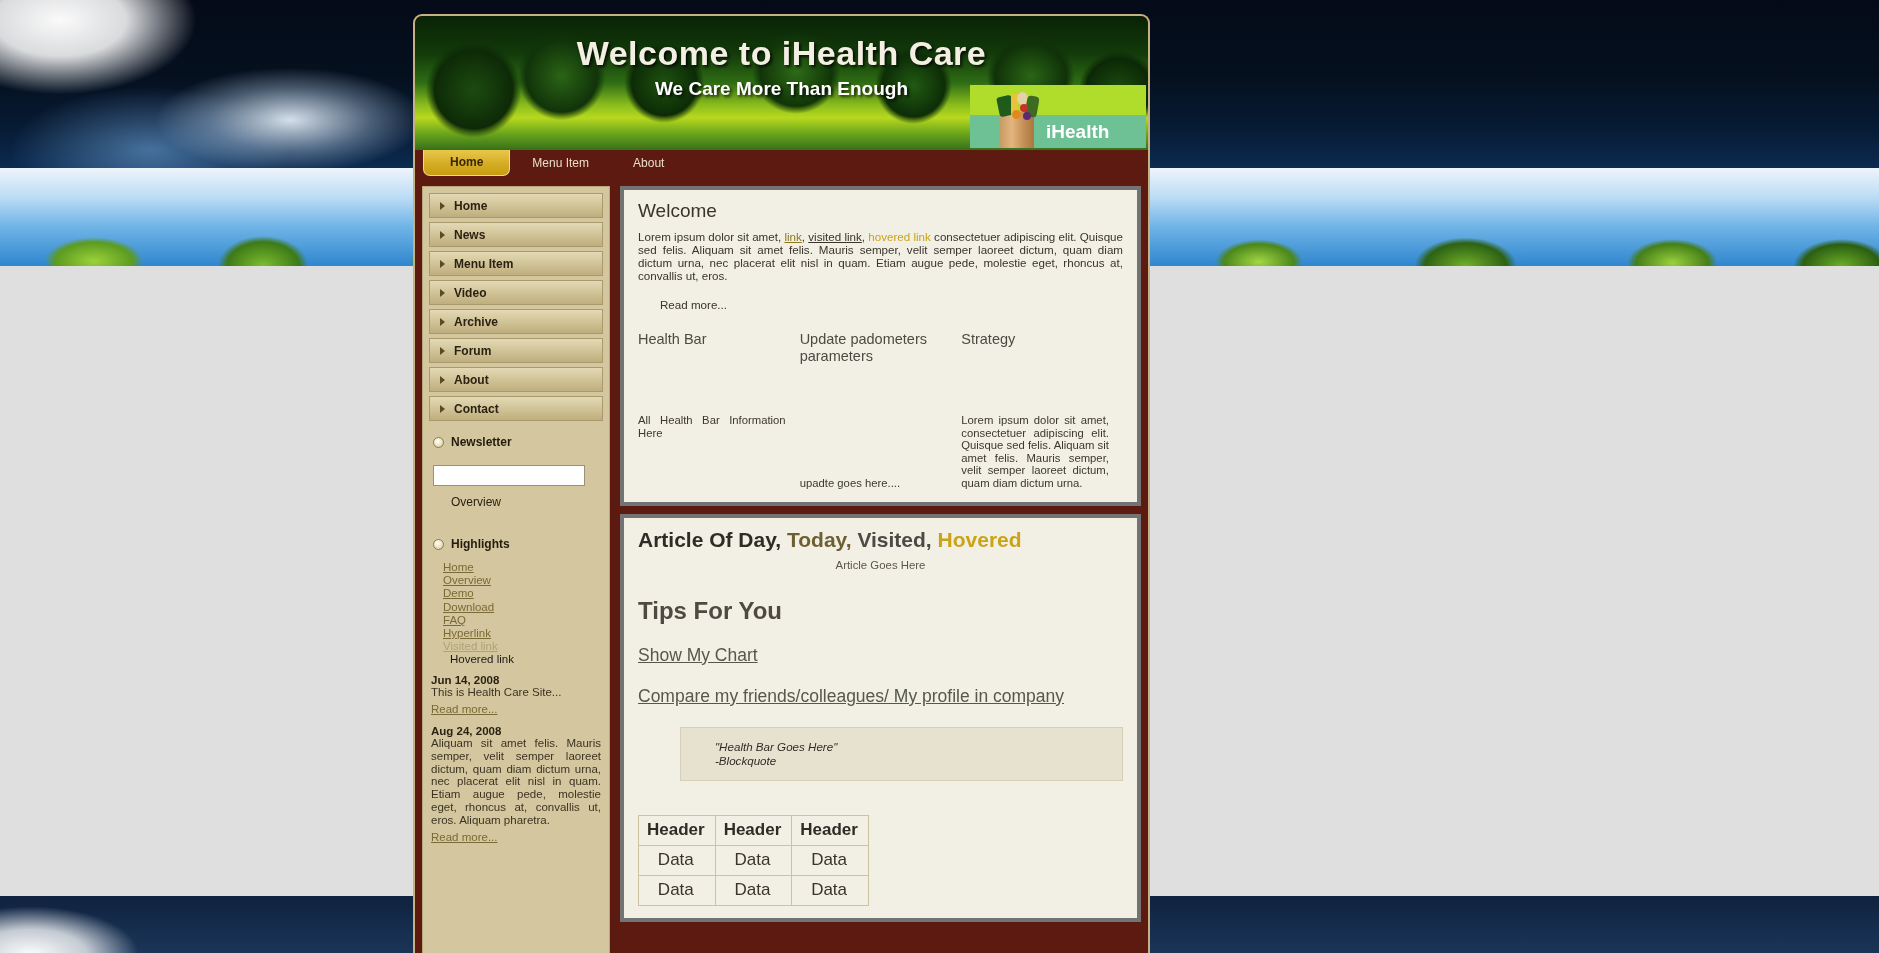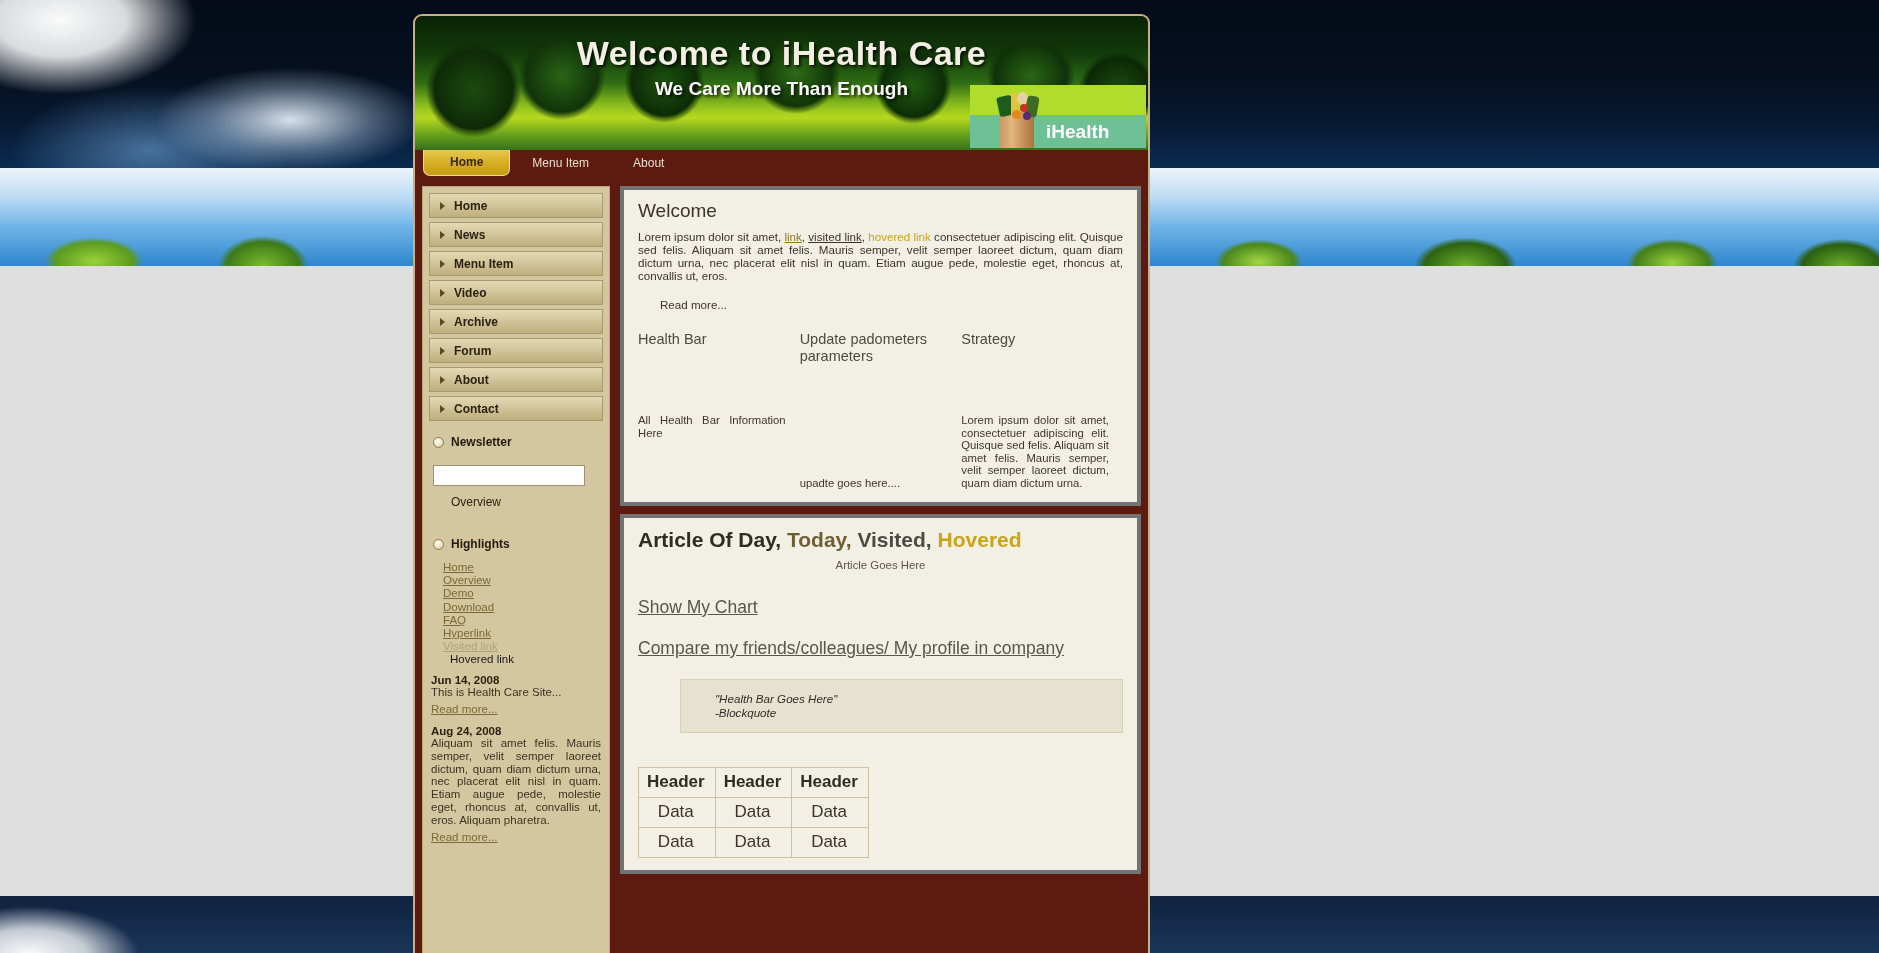--- a/index.html
+++ b/index.html
@@ -421,20 +421,21 @@
             <h3>Strategy</h3>
             <div class="body">Lorem ipsum dolor sit amet, consectetuer adipiscing elit. Quisque sed felis. Aliquam sit amet felis. Mauris semper, velit semper laoreet dictum, quam diam dictum urna.</div>
           </div>
         </div>
       </div>
 
       <div class="panel">
         <h1><span>Article Of Day,</span><span class="h1-today"> Today,</span><span class="h1-visited"> Visited,</span><span class="h1-hovered"> Hovered</span></h1>
         <p class="sub-note">Article Goes Here</p>
 
+        <div class="tips-h">Tips For You</div>
         <a href="#" class="tip-link">Show My Chart</a>
         <a href="#" class="tip-link">Compare my friends/colleagues/ My profile in company</a>
 
         <div class="bq">
           <div>"Health Bar Goes Here"</div>
           <div>-Blockquote</div>
         </div>
 
         <table class="dtable">
           <thead>

